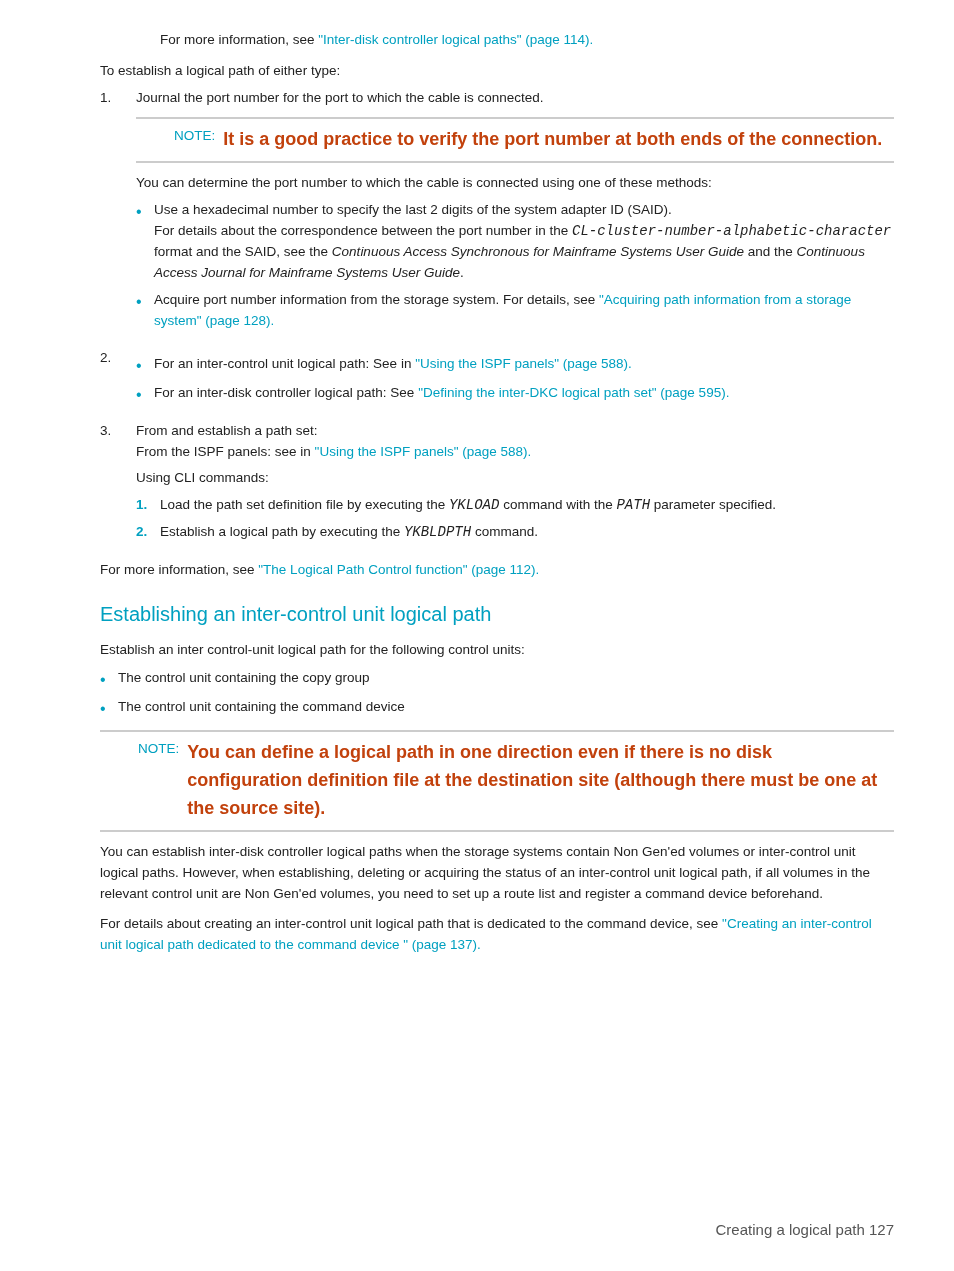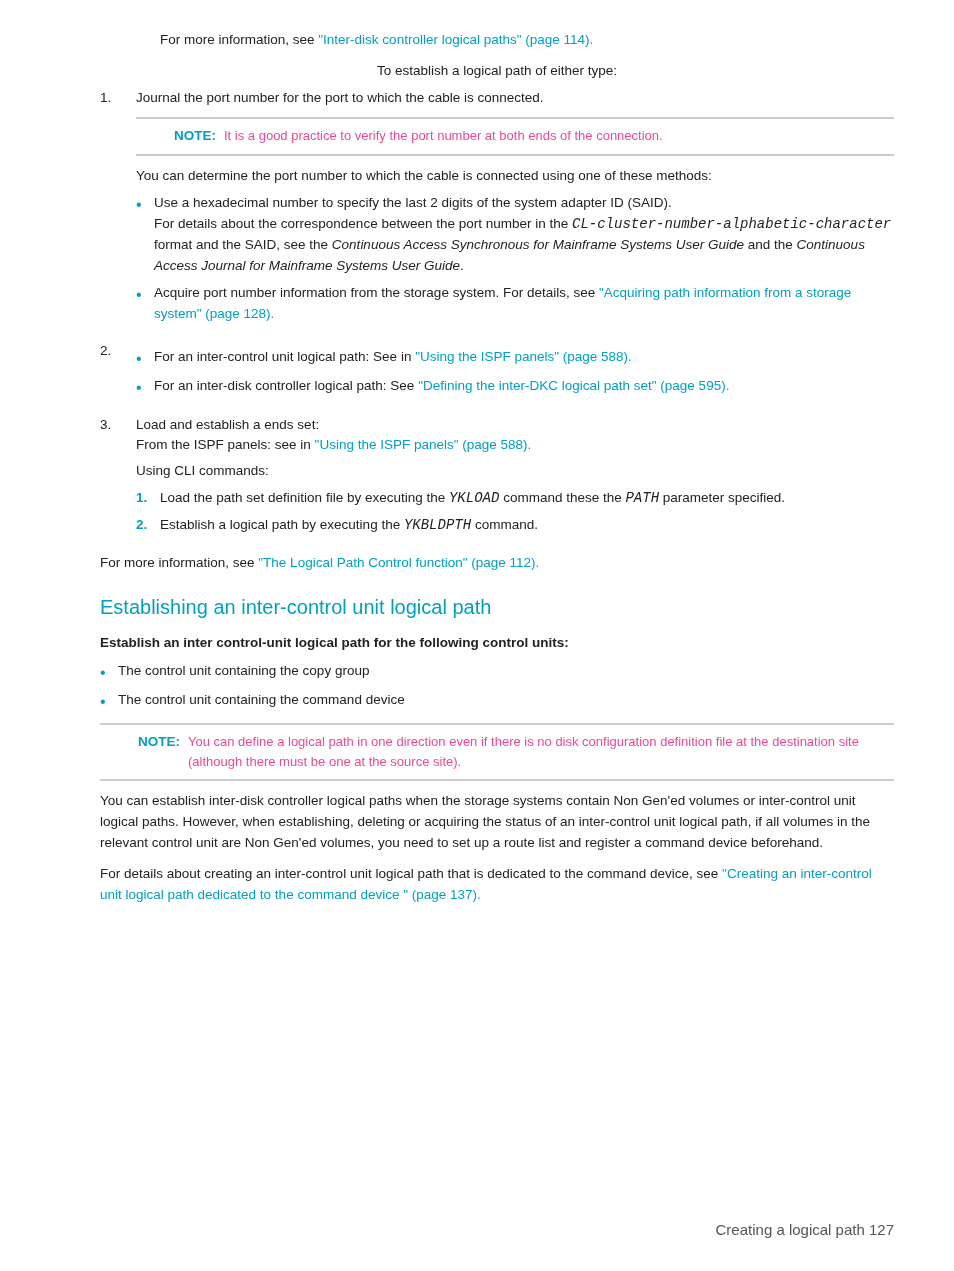--- a/index.html
+++ b/index.html
@@ -8,21 +8,20 @@
       font-size: 13.5px;
       color: #222;
       background: #fff;
       width: 954px;
       min-height: 1271px;
       padding: 30px 60px 60px 100px;
       line-height: 1.55;
     }
     .intro-line {
       margin-bottom: 6px;
-      text-align: center;
     }
     .numbered-list {
       list-style: none;
       padding: 0;
       margin: 0;
     }
     .numbered-list > li {
       display: flex;
       margin-bottom: 10px;
       align-items: flex-start;
@@ -37,29 +36,30 @@
     }
     .note-box {
       border-top: 2px solid #ccc;
       border-bottom: 2px solid #ccc;
       padding: 7px 10px;
       margin: 8px 0 10px 0;
       display: flex;
       gap: 8px;
     }
     .note-label {
-      font-weight: bold;
+      font-weight: normal;
       color: #00a0c0;
       white-space: nowrap;
       font-size: 13.5px;
       padding-left: 28px;
     }
     .note-text {
-      color: #ec4899;
-      font-size: 13px;
+      color: #c2410c;
+      font-size: 18px;
+      font-weight: bold;
     }
     .bullet-list {
       list-style: none;
       padding: 0;
       margin: 6px 0 6px 0;
     }
     .bullet-list li {
       display: flex;
       align-items: flex-start;
       margin-bottom: 6px;
@@ -175,50 +175,50 @@
             <span>For an inter-disk controller logical path: See </span><a class="blue-link" href="#">"Defining the inter-DKC logical path set" (page 595).</a>
           </div>
         </li>
       </ul>
     </div>
   </li>
 
   <li>
     <span class="num">3.</span>
     <div class="li-content">
-      <p>Load and establish a ends set:</p>
+      <p>From and establish a path set:</p>
       <p class="inner-para">
         <span>From the ISPF panels: see in </span><a class="blue-link" href="#">"Using the ISPF panels" (page 588).</a>
       </p>
       <p class="inner-para">Using CLI commands:</p>
       <ol class="step-sub-list">
         <li>
           <span class="step-bold-num">1.</span>
           <div>
-            <span>Load the path set definition file by executing the </span><span class="mono">YKLOAD</span><span> command these the </span><span class="mono">PATH</span><span> parameter specified.</span>
+            <span>Load the path set definition file by executing the </span><span class="mono">YKLOAD</span><span> command with the </span><span class="mono">PATH</span><span> parameter specified.</span>
           </div>
         </li>
         <li>
           <span class="step-bold-num">2.</span>
           <div>
             <span>Establish a logical path by executing the </span><span class="mono">YKBLDPTH</span><span> command.</span>
           </div>
         </li>
       </ol>
     </div>
   </li>
 </ol>
 
 <p style="margin-top:8px; margin-bottom:18px;">
   <span>For more information, see </span><a class="blue-link" href="#">"The Logical Path Control function" (page 112).</a>
 </p>
 
 <h2 class="section-heading">Establishing an inter-control unit logical path</h2>
 
-<p style="margin-bottom:8px;font-weight:bold;">Establish an inter control-unit logical path for the following control units:</p>
+<p style="margin-bottom:8px;">Establish an inter control-unit logical path for the following control units:</p>
 
 <ul class="bullet-list" style="margin-bottom:10px;">
   <li>
     <span class="bullet">•</span>
     <span>The control unit containing the copy group</span>
   </li>
   <li>
     <span class="bullet">•</span>
     <span>The control unit containing the command device</span>
   </li>

